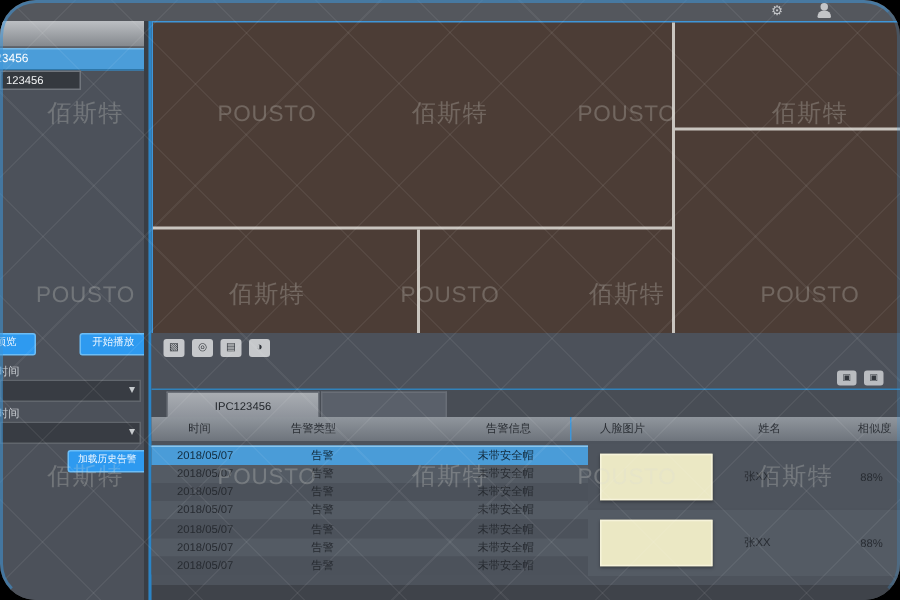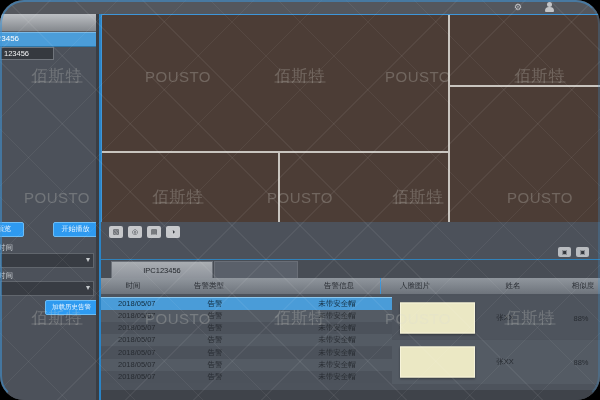--- a/index.html
+++ b/index.html
@@ -76,21 +76,21 @@
   .fname{position:absolute;left:113px;top:50%;transform:translate(-50%,-50%);font-size:7.5px;color:#282c32;white-space:nowrap;}
   .fsim{position:absolute;left:189px;top:50%;transform:translate(-50%,-50%);font-size:7.5px;color:#282c32;white-space:nowrap;}
   .bottom-strip{left:101px;top:390px;width:499px;height:10px;background:#3f434a;z-index:3;}
   
   .wm-lattice{position:absolute;inset:0;z-index:30;pointer-events:none;
     background:
       repeating-linear-gradient(45deg,transparent 0 47px,rgba(255,255,255,.055) 47px 48px),
       repeating-linear-gradient(-45deg,transparent 0 47px,rgba(255,255,255,.055) 47px 48px);}
   .wm{position:absolute;transform:translate(-50%,-50%);color:rgba(222,220,214,.26);white-space:nowrap;z-index:31;pointer-events:none;}
   .wm-latin{font-size:15px;letter-spacing:.5px;}
-  .wm-cjk{font-size:16px;letter-spacing:1px;text-decoration:underline;}
+  .wm-cjk{font-size:16px;letter-spacing:1px;}
 </style>
 </head>
 <body>
 
 <div id="app">
 
   <div class="abs topbar">
     <div class="tb-icon gear">⚙</div>
     <div class="tb-icon person">
         <i></i>

